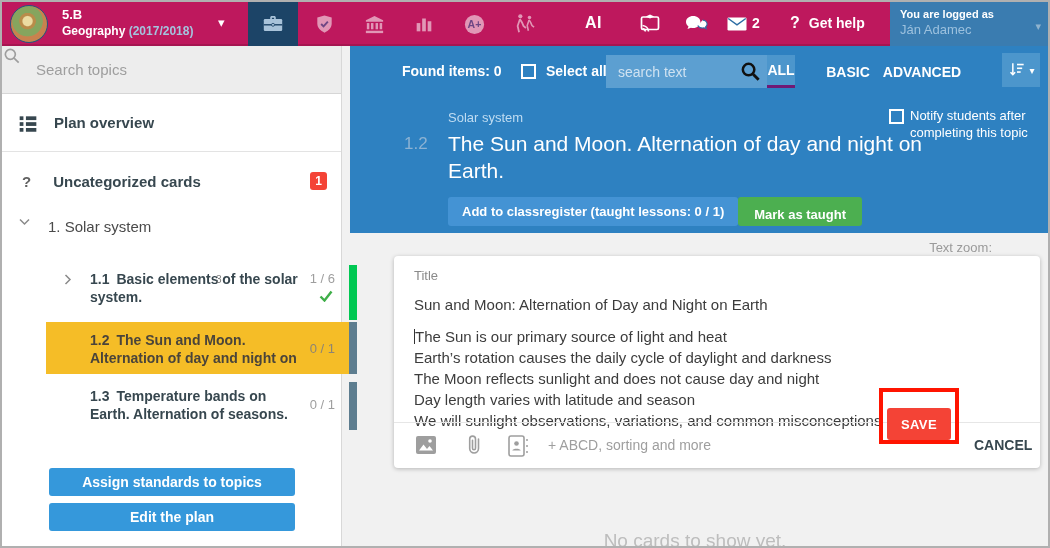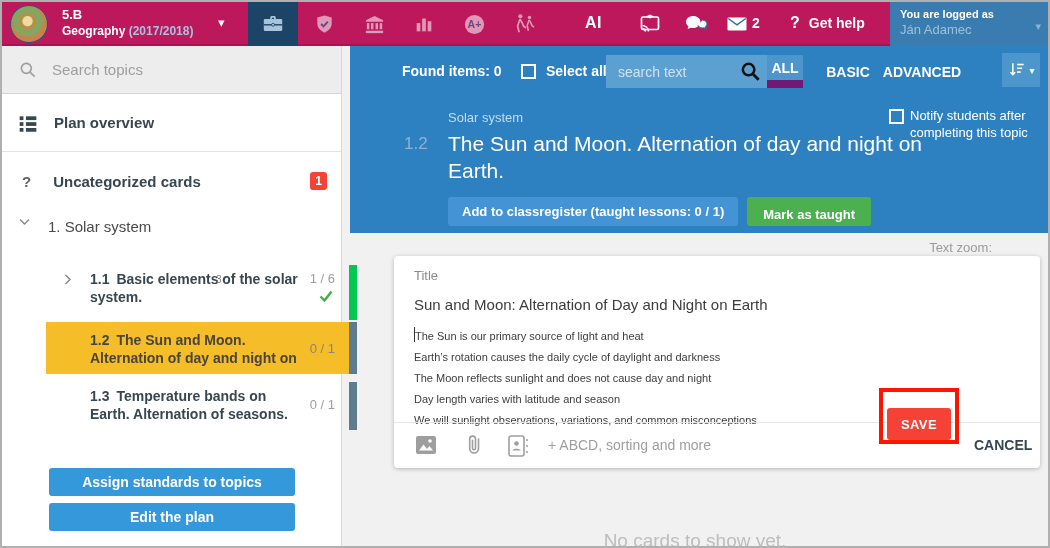--- a/index.html
+++ b/index.html
@@ -23,21 +23,21 @@
   .mailcount{position:absolute;left:750px;top:13px;color:#fff;font-weight:bold;font-size:14px}
   .gethelp{position:absolute;left:788px;top:13px;color:#fff;font-weight:bold;font-size:14px;cursor:pointer;display:flex;gap:9px}
   .gethelp .q{font-size:16px;line-height:16px}
   .userbox{position:absolute;left:888px;top:0;right:0;height:44px;background:#3a7cb0;padding:5px 10px;cursor:pointer}
   .userbox .l1{font-size:11px;font-weight:bold;color:#fff;line-height:15px}
   .userbox .l2{font-size:13px;color:#9cc1de;line-height:16px}
   .userbox .caret{position:absolute;right:7px;top:18px;color:#8fb3ce;font-size:11px}
 
   
   .sidebar{position:absolute;left:0;top:44px;width:340px;bottom:0;background:#fff;border-right:1px solid #d8d8d8;z-index:3}
-  .search-row{position:absolute;left:0;top:0;width:100%;height:48px;background:#ededed;border-bottom:1px solid #d6d6d6;display:flex;align-items:center;padding-left:16px;gap:14px}
+  .search-row{position:absolute;left:0;top:0;width:100%;height:48px;background:#ededed;border-bottom:1px solid #d6d6d6;display:flex;gap:14px}
   .search-row input{border:none;background:transparent;outline:none;font-size:15px;color:#444;width:240px;font-family:"Liberation Sans",sans-serif}
   .search-row input::placeholder{color:#9e9e9e}
   .plan-row{position:absolute;left:0;top:48px;width:100%;height:58px;border-bottom:1px solid #e3e3e3;display:flex;align-items:center;padding-left:16px;gap:16px;cursor:pointer}
   .plan-row .lbl{font-size:15px;font-weight:bold;color:#37474f}
   .uncat-row{position:absolute;left:0;top:106px;width:100%;height:58px;display:flex;align-items:center;padding-left:20px;gap:22px;cursor:pointer}
   .uncat-row .q{font-size:15px;font-weight:bold;color:#616161}
   .uncat-row .lbl{font-size:15px;font-weight:bold;color:#37474f}
   .badge{position:absolute;right:14px;top:20px;background:#f44336;color:#fff;font-size:12px;font-weight:bold;padding:2px 5px;border-radius:3px}
   .chapter-row{position:absolute;left:0;top:172px;width:100%;height:36px;display:flex;align-items:flex-start;padding-left:17px;gap:18px;cursor:pointer}
   .chapter-row .lbl{font-size:15px;color:#4a4a4a}
@@ -72,41 +72,41 @@
   .mainhead{position:absolute;left:348px;top:44px;right:0;height:187px;background:#2e81c1;z-index:2}
   .found{position:absolute;left:52px;top:17px;color:#fff;font-size:14px;font-weight:bold}
   .cb{display:inline-block;width:15px;height:15px;border:2px solid #fff;background:transparent;cursor:pointer}
   .selcb{position:absolute;left:171px;top:18px}
   .sellbl{position:absolute;left:196px;top:17px;color:#fff;font-size:14px;font-weight:bold}
   .hsearch{position:absolute;left:256px;top:9px;width:162px;height:33px;background:#5c9fd1;display:flex;align-items:center}
   .hsearch input{border:none;background:transparent;outline:none;color:#eaf3fa;font-size:14px;padding-left:12px;width:118px;font-family:"Liberation Sans",sans-serif}
   .hsearch input::placeholder{color:#cfe2f1}
   .hmag{position:absolute;right:6px;top:5px;cursor:pointer}
   .tab{position:absolute;top:9px;height:33px;display:flex;align-items:center;justify-content:center;color:#fff;font-size:14px;font-weight:bold;cursor:pointer}
-  .tab.all{left:417px;width:36px;background:#4c96cc;border-bottom:8px solid #701a75}
+  .tab.all{left:417px;width:28px;background:#4c96cc;border-bottom:3px solid #701a75}
   .tab.basic{left:470px;width:56px}
   .tab.adv{left:532px;width:80px}
   .sortbtn{position:absolute;right:8px;top:7px;width:38px;height:34px;background:#4c96cc;display:flex;align-items:center;justify-content:center;gap:2px;cursor:pointer}
   .sortbtn .caret{color:#fff;font-size:10px}
   .crumb{position:absolute;left:98px;top:64px;color:#bfdcf2;font-size:13px}
   .topicnum{position:absolute;left:54px;top:88px;color:#8cb2d3;font-size:17px}
   .topictitle{position:absolute;left:98px;top:84px;width:500px;color:#fff;font-size:21px;line-height:27px}
-  .headbtns{position:absolute;left:98px;top:151px;display:flex;gap:9px}
+  .headbtns{position:absolute;left:98px;top:151px;display:flex;gap:0}
   .addbtn{height:29px;padding:0 14px;background:#4493d4;border:none;border-radius:3px;color:#fff;font-size:13px;font-weight:bold;cursor:pointer;font-family:"Liberation Sans",sans-serif}
   .markbtn{height:29px;padding:10px 16px;background:#4caf50;border:none;border-radius:3px;color:#fff;font-size:13px;font-weight:bold;cursor:pointer;font-family:"Liberation Sans",sans-serif}
   .notify{position:absolute;right:144px;top:63px}
   .notifylbl{position:absolute;right:6px;top:61px;width:132px;color:#fff;font-size:13px;line-height:17px}
 
   
   .workspace{position:absolute;left:340px;top:231px;right:0;bottom:0;background:#f1f1f1}
   .textzoom{position:absolute;right:56px;top:7px;color:#9a9a9a;font-size:13px;z-index:1}
   .card{position:absolute;left:52px;top:23px;width:646px;height:212px;background:#fff;border-radius:4px;box-shadow:0 1px 4px rgba(0,0,0,.25);z-index:2}
   .card .tlabel{position:absolute;left:20px;top:12px;font-size:13px;color:#8a8a8a}
   .card .tvalue{position:absolute;left:20px;top:40px;font-size:15px;color:#3c3c3c}
-  .card .bodytxt{position:absolute;left:20px;top:70px;width:600px;font-size:11px;line-height:21px;color:#3c3c3c;cursor:text}
+  .card .bodytxt{position:absolute;left:20px;top:70px;width:600px;font-size:15px;line-height:21px;color:#3c3c3c;cursor:text}
   .caretbar{display:inline-block;width:1px;height:15px;background:#333;vertical-align:-2px}
   .cfooter{position:absolute;left:0;bottom:0;width:100%;height:46px;border-top:1px solid #e6e6e6}
   .ficon{position:absolute;top:10px;cursor:pointer}
   .fi1{left:20px}.fi2{left:68px}.fi3{left:112px}
   .morelbl{position:absolute;left:154px;top:14px;font-size:14px;color:#9e9e9e;cursor:pointer}
   .savewrap{position:absolute;left:485px;top:-35px;width:80px;height:56px;border:4px solid #ff1400;display:flex;align-items:flex-end;justify-content:center;z-index:3}
   .savebtn{width:64px;height:32px;background:#f44336;border:none;border-radius:3px;color:#fff;font-size:13px;font-weight:bold;letter-spacing:.4px;cursor:pointer;font-family:"Liberation Sans",sans-serif}
   .cancelbtn{position:absolute;left:580px;top:14px;font-size:14px;font-weight:bold;color:#37474f;cursor:pointer;background:none;border:none;font-family:"Liberation Sans",sans-serif}
   .empty{position:absolute;left:0;right:0;bottom:-6px;text-align:center;font-size:19px;color:#bdbdbd}
 </style>

